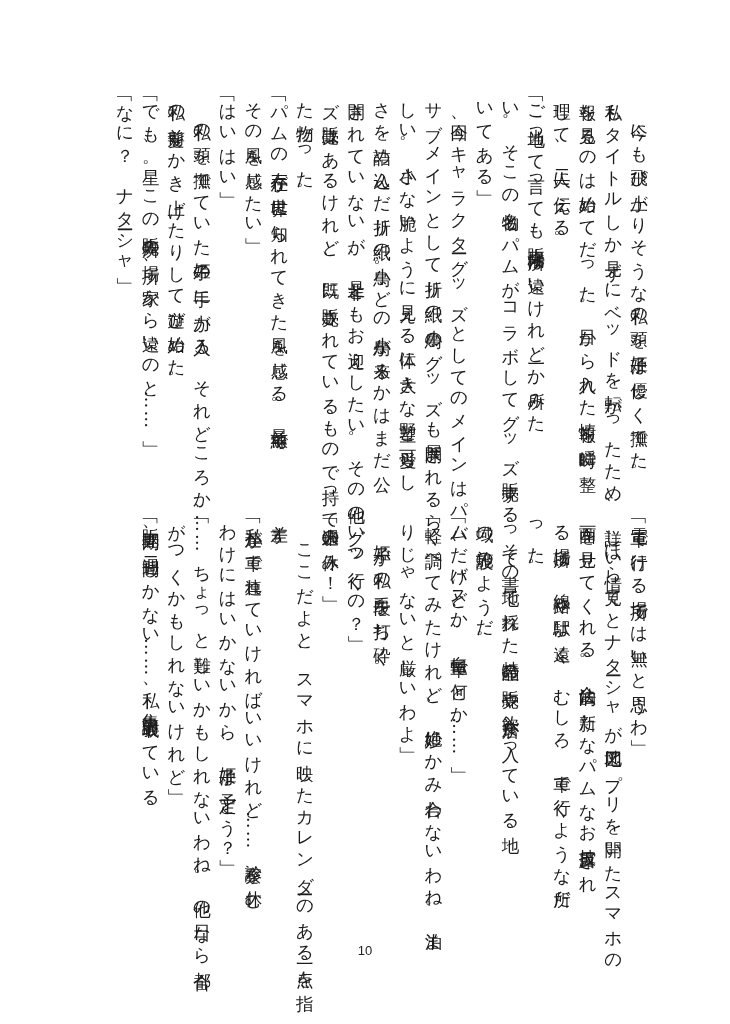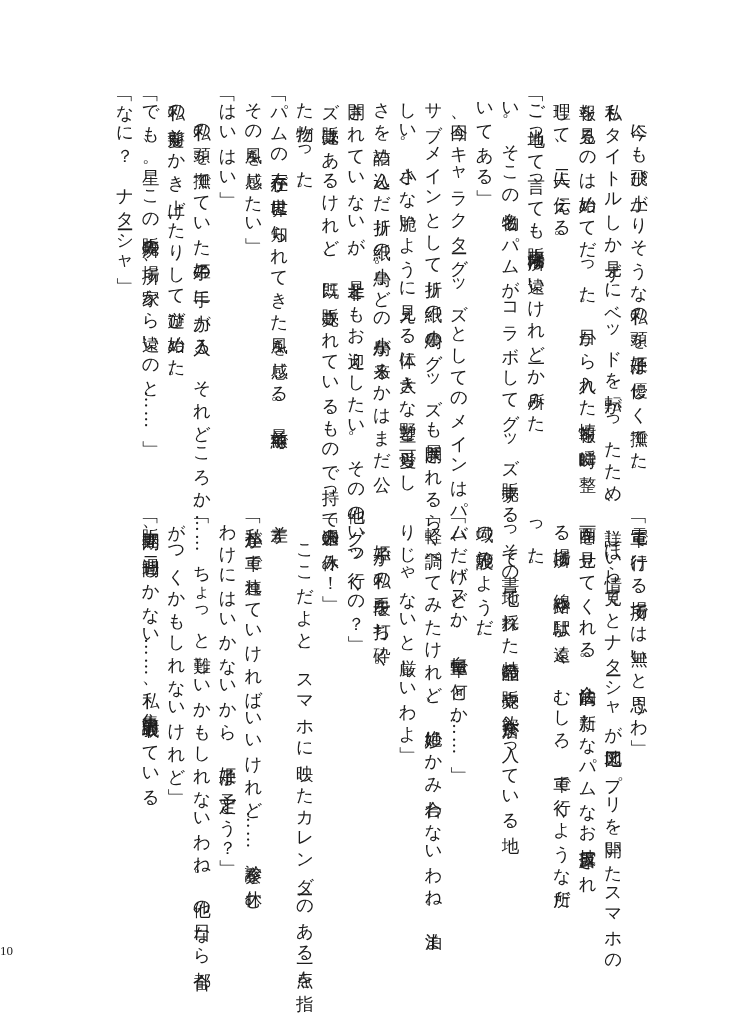--- a/index.html
+++ b/index.html
@@ -37,22 +37,22 @@
   .line {
     display: block;
     margin: 0;
     white-space: nowrap;
   }
   .page-number {
     position: absolute;
     top: 943px;
     left: 0;
     width: 730px;
-    text-align: left;
-    font-family: Liberation Serif, serif;
+    text-align: center;
+    font-family: Liberation Sans, sans-serif;
     font-size: 13px;
     color: #222;
   }
 </style>
 </head>
 <body>
 
 <div class="block block-top">
   <p class="line">　今にも飛び上がりそうな私の頭を姫子は優しく撫でた。</p>
   <p class="line">私もタイトルしか見ずにベッドを転がったため、詳しい情</p>

